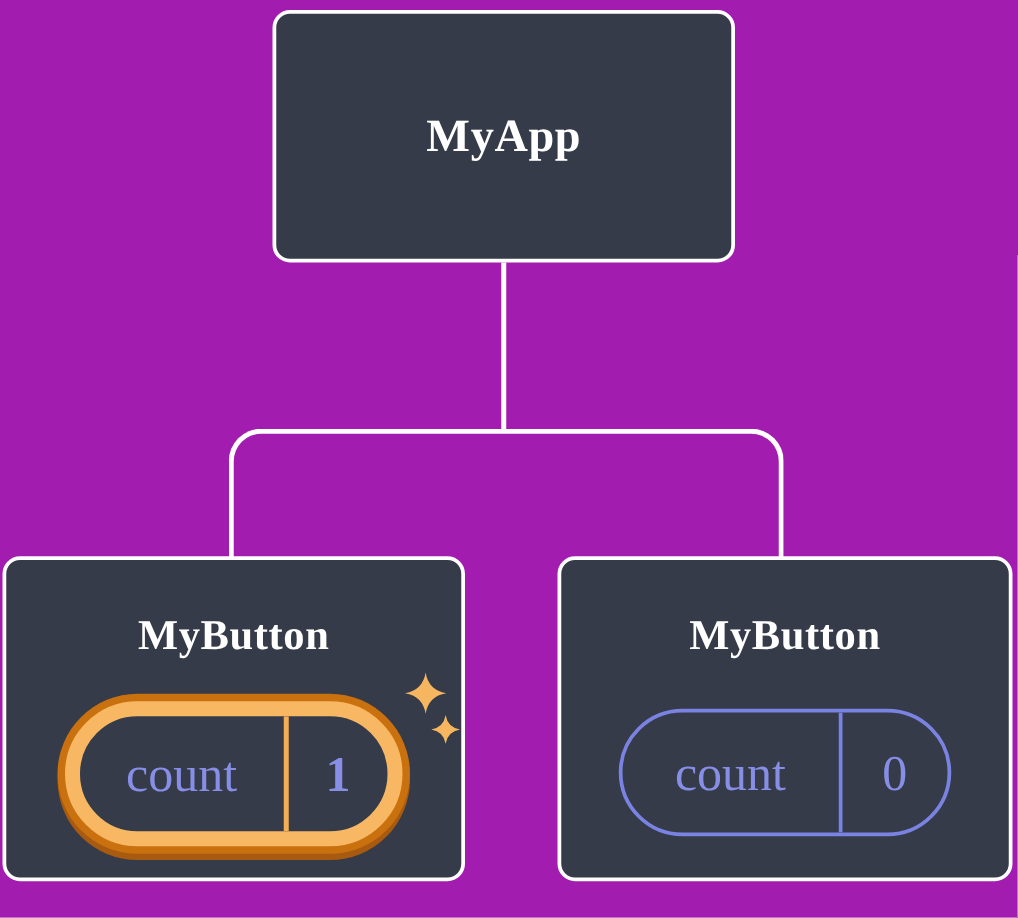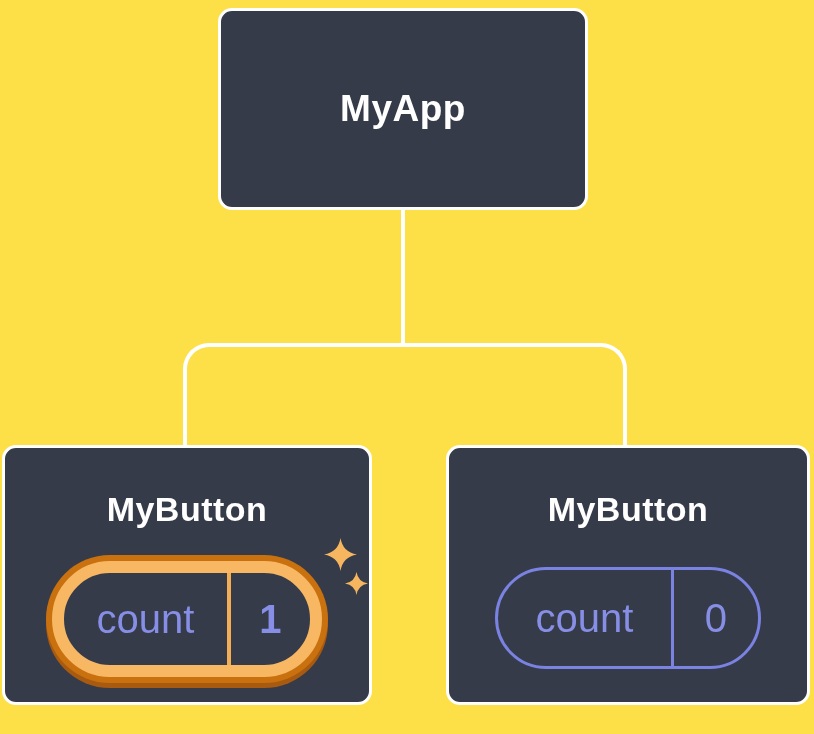--- a/index.html
+++ b/index.html
@@ -1,22 +1,22 @@
 <!DOCTYPE html>
 <html><head>
 <meta charset="utf-8">
 <style>
   html, body { margin: 0; padding: 0; }
   .canvas {
     position: relative;
     width: 814px;
     height: 734px;
-    background: #fde047;
+    background: #a21caf;
     overflow: hidden;
-    font-family: Liberation Sans, sans-serif;
+    font-family: Liberation Serif, serif;
   }
 
   
   .node {
     position: absolute;
     background: #353B48;
     border: 3px solid #FFFFFF;
     border-radius: 14px;
     box-sizing: border-box;
   }

